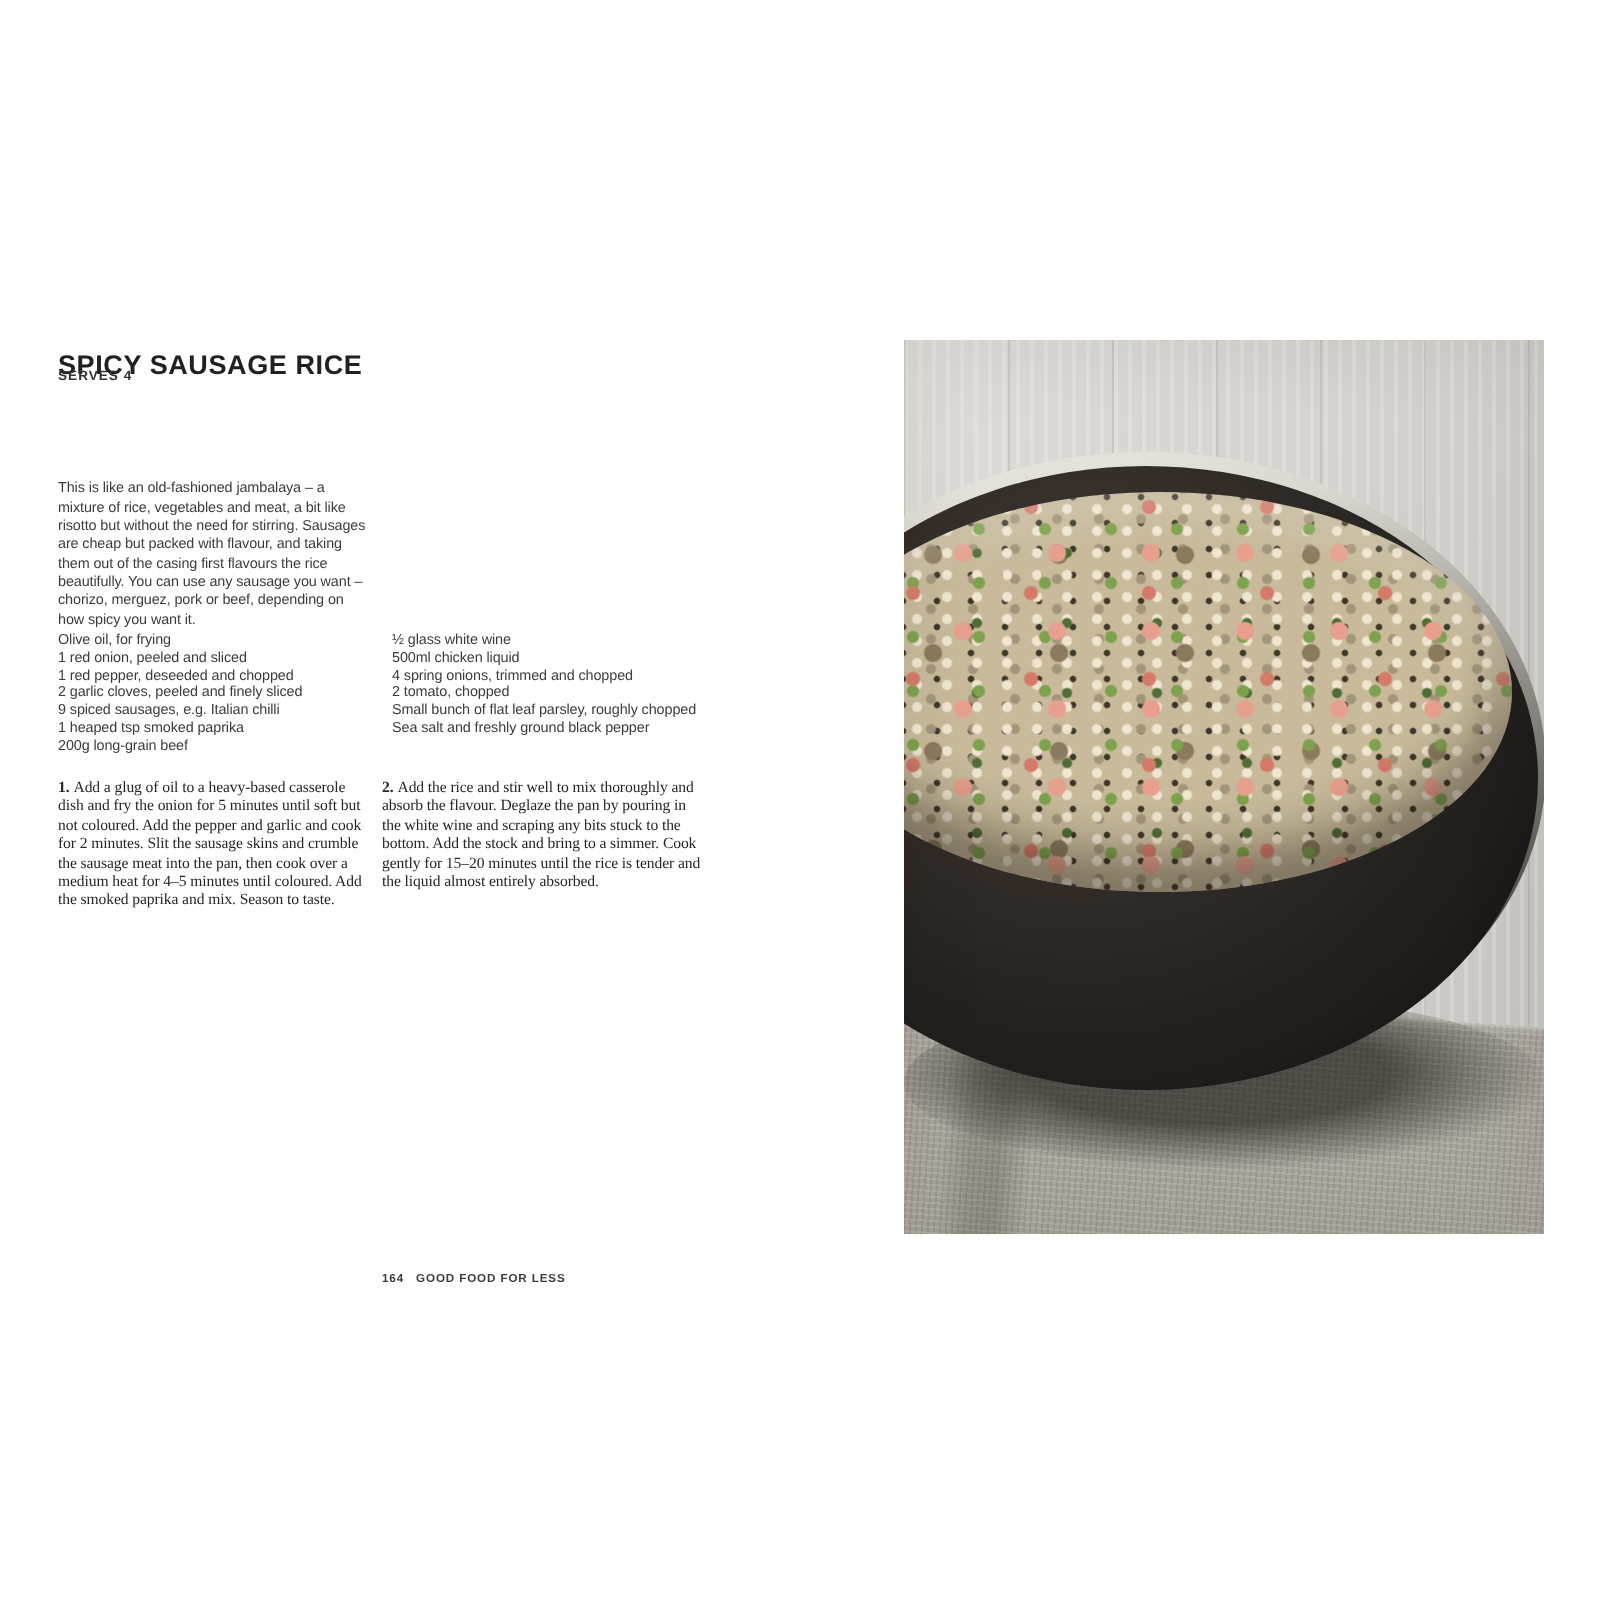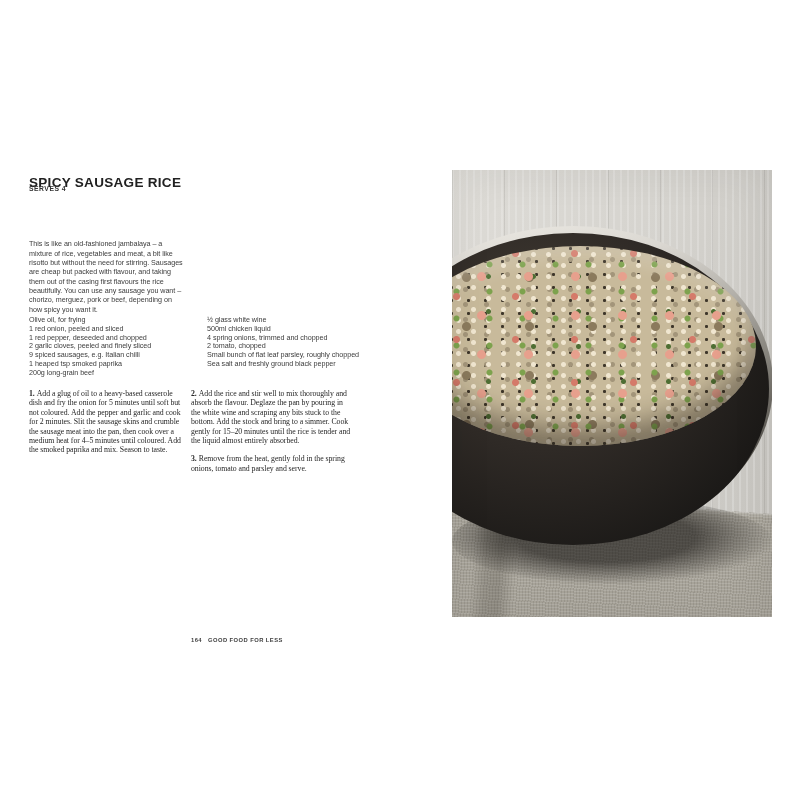--- a/index.html
+++ b/index.html
@@ -8,21 +8,21 @@
   .abs{position:absolute;}
 
   
   .title{left:29px;top:166px;font-size:13.5px;line-height:16px;font-weight:700;
          letter-spacing:.3px;color:#212121;}
   .serves{left:29px;top:185px;font-size:6.8px;font-weight:700;letter-spacing:.5px;color:#333;}
   .intro{left:29px;top:232px;width:157px;font-size:7.2px;line-height:9.35px;
          letter-spacing:-.05px;color:#3c3c3c;}
   .ing-col{top:316px;font-size:7.2px;line-height:8.75px;letter-spacing:-.05px;color:#3c3c3c;}
   .ing-col.c1{left:29px;width:158px;}
-  .ing-col.c2{left:207px;width:166px;}
+  .ing-col.c2{left:196px;width:166px;}
   .ing-row{white-space:nowrap;}
 
   .steps-col{top:389px;font-family:"Liberation Serif",serif;font-size:7.8px;line-height:9.4px;
              color:#262626;letter-spacing:-.05px;}
   .steps-col.c1{left:29px;width:157px;}
   .steps-col.c2{left:191px;width:162px;}
   .step{margin:0 0 9px 0;}
   .step .num{font-weight:700;margin-right:2px;}
 
   .tip{left:191px;top:566px;width:158px;}
@@ -100,21 +100,20 @@
     <div class="ing-row">Small bunch of flat leaf parsley, roughly chopped</div>
     <div class="ing-row">Sea salt and freshly ground black pepper</div>
   </div>
 
   <div class="abs steps-col c1">
     <p class="step"><span class="num">1.</span><span>Add a glug of oil to a heavy-based casserole dish and fry the onion for 5 minutes until soft but not coloured. Add the pepper and garlic and cook for 2 minutes. Slit the sausage skins and crumble the sausage meat into the pan, then cook over a medium heat for 4–5 minutes until coloured. Add the smoked paprika and mix. Season to taste.</span></p>
   </div>
 
   <div class="abs steps-col c2">
     <p class="step"><span class="num">2.</span><span>Add the rice and stir well to mix thoroughly and absorb the flavour. Deglaze the pan by pouring in the white wine and scraping any bits stuck to the bottom. Add the stock and bring to a simmer. Cook gently for 15–20 minutes until the rice is tender and the liquid almost entirely absorbed.</span></p>
-    <p class="step"><span class="num">3.</span><span>Remove from the heat, gently fold in the spring onions, tomato and parsley and serve.</span></p>
   </div>
 
 
   <footer class="abs pagefooter">
     <span class="pgnum">164</span><span>GOOD FOOD FOR LESS</span>
   </footer>
 
   <figure class="abs photo" aria-label="Spicy sausage rice with chopped tomato, spring onion and parsley in a dark charcoal bowl, on a grey linen cloth against a pale grey wooden background">
     <div class="planks"></div>
     <div class="linen"></div>

